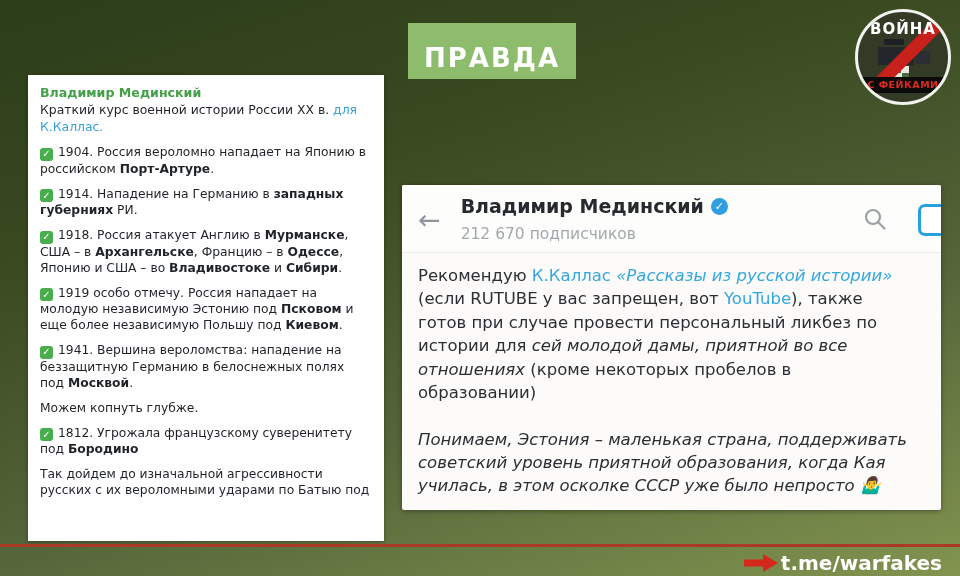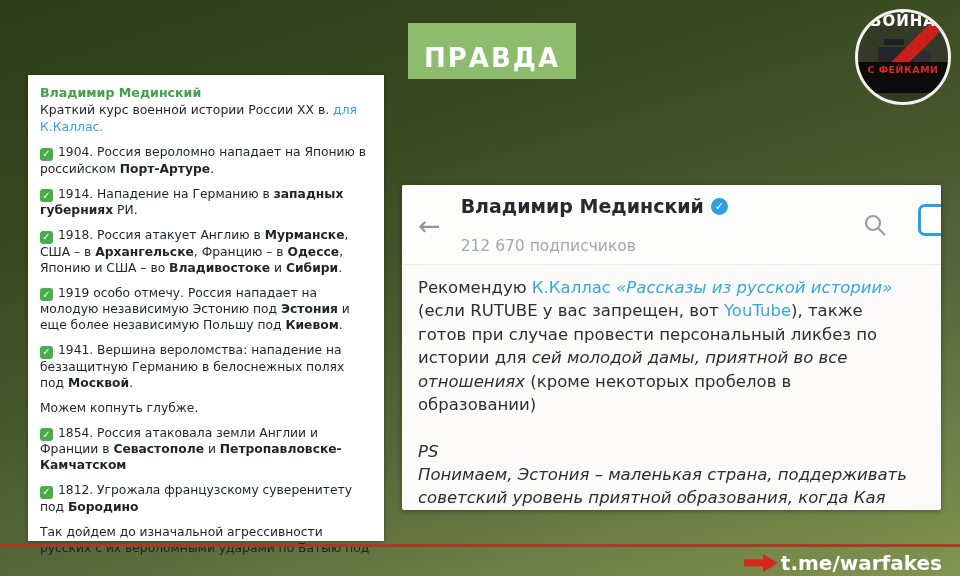--- a/index.html
+++ b/index.html
@@ -12,30 +12,30 @@
   .verdict{
     position:absolute;left:408px;top:23px;
     background:#8cbc6c;color:#ffffff;font-weight:bold;
     font-size:26px;letter-spacing:2px;padding:20px 16px 6px;
   }
   
   .logo{
     position:absolute;left:855px;top:9px;width:96px;height:96px;border-radius:50%;
     background:#333a26;border:3px solid #f2f2ee;box-sizing:border-box;overflow:hidden;
   }
-  .logo-title{position:absolute;top:0;left:0;right:0;text-align:center;
+  .logo-title{position:absolute;top:8px;left:0;right:0;text-align:center;
     color:#fff;font-weight:bold;font-size:15px;letter-spacing:1px;z-index:4;}
   .logo-stripe{position:absolute;left:-20px;top:41px;width:130px;height:13px;
     background:#c8201a;transform:rotate(-45deg);z-index:3;}
   .cam-body{position:absolute;left:20px;top:35px;width:36px;height:18px;background:#23262b;z-index:2;}
   .cam-lens{position:absolute;left:57px;top:39px;width:15px;height:13px;background:#2b2e33;z-index:2;}
   .cam-handle{position:absolute;left:26px;top:27px;width:20px;height:6px;background:#1d2024;z-index:2;}
   .cam-cube{position:absolute;left:36px;top:54px;width:15px;height:14px;z-index:2;
     background:conic-gradient(#e8e8e0 0 25%,#4b6b3c 0 50%,#e8e8e0 0 75%,#4b6b3c 0);}
-  .logo-band{position:absolute;left:0;right:0;bottom:9px;height:31px;background:#0b0b0b;z-index:5;
+  .logo-band{position:absolute;left:0;right:0;bottom:9px;height:16px;background:#0b0b0b;z-index:5;
     color:#e0281e;font-weight:bold;font-size:9.5px;letter-spacing:.5px;text-align:center;line-height:16px;}
   
   .card-left{
     position:absolute;left:28px;top:75px;width:356px;height:466px;box-sizing:border-box;
     background:#ffffff;padding:9px 12px 8px;color:#1f2328;
     box-shadow:0 1px 4px rgba(0,0,0,.35);
   }
   .author-green{color:#43a047;font-weight:bold;font-size:12.6px;line-height:17px;}
   .post-title{font-weight:normal;font-size:12.4px;line-height:17px;margin-bottom:9px;}
   .post-title .link{color:#35a0d9;}
@@ -56,21 +56,21 @@
   .tg-header{
     display:flex;align-items:center;padding:10px 14px 9px 16px;position:relative;
     border-bottom:1px solid #ececea;background:#fdfdfc;
   }
   .back-arrow{color:#8f979c;font-size:27px;line-height:27px;margin-right:20px;}
   .peer-name{font-size:19px;font-weight:bold;color:#26292d;display:flex;align-items:center;gap:7px;}
   .verified{
     display:inline-flex;align-items:center;justify-content:center;
     width:17px;height:17px;border-radius:50%;background:#2f9fe0;color:#fff;font-size:11px;font-weight:bold;
   }
-  .peer-sub{font-size:15.5px;color:#a2a8ad;margin-top:20px;}
+  .peer-sub{font-size:15.5px;color:#a2a8ad;margin-top:8px;}
   .search-svg{margin-left:auto;margin-right:40px;}
   .blue-corner{
     position:absolute;right:-9px;top:19px;width:26px;height:26px;
     border:3px solid #24a1de;border-radius:7px;background:#fff;
   }
   .tg-body{padding:11px 32px 0 16px;font-size:16.5px;line-height:1.42;color:#2b2f34;}
   .tg-body p{margin:0 0 23px 0;}
   .tg-body p.tight{margin-bottom:0;}
   .tg-body .link{color:#34a7de;}
   .tg-body .i{font-style:italic;}
@@ -96,24 +96,23 @@
   <div class="logo-band">С ФЕЙКАМИ</div>
 </div>
 
 <div class="card-left">
   <div class="author-green">Владимир Мединский</div>
   <div class="post-title"><span>Краткий курс военной истории России XX в. </span><span class="link">для К.Каллас.</span></div>
   <div>
       <div class="tg-block"><span class="check">✓</span><span>1904. Россия вероломно нападает на Японию в российском </span><span class="b">Порт-Артуре</span><span>.</span></div>
       <div class="tg-block"><span class="check">✓</span><span>1914. Нападение на Германию в </span><span class="b">западных губерниях</span><span> РИ.</span></div>
       <div class="tg-block"><span class="check">✓</span><span>1918. Россия атакует Англию в </span><span class="b">Мурманске</span><span>, США – в </span><span class="b">Архангельске</span><span>, Францию – в </span><span class="b">Одессе</span><span>, Японию и США – во </span><span class="b">Владивостоке</span><span> и </span><span class="b">Сибири</span><span>.</span></div>
-      <div class="tg-block"><span class="check">✓</span><span>1919 особо отмечу. Россия нападает на молодую независимую Эстонию под </span><span class="b">Эстония</span><span> и еще более независимую Польшу под </span><span class="b">Киевом</span><span>.</span></div>
+      <div class="tg-block"><span class="check">✓</span><span>1919 особо отмечу. Россия нападает на молодую независимую Эстонию под </span><span class="b">Псковом</span><span> и еще более независимую Польшу под </span><span class="b">Киевом</span><span>.</span></div>
       <div class="tg-block"><span class="check">✓</span><span>1941. Вершина вероломства: нападение на беззащитную Германию в белоснежных полях под </span><span class="b">Москвой</span><span>.</span></div>
       <div class="tg-block"><span>Можем копнуть глубже.</span></div>
-      <div class="tg-block"><span class="check">✓</span><span>1854. Россия атаковала земли Англии и Франции в </span><span class="b">Севастополе</span><span> и </span><span class="b">Петропавловске-Камчатском</span></div>
       <div class="tg-block"><span class="check">✓</span><span>1812. Угрожала французскому суверенитету под </span><span class="b">Бородино</span></div>
       <div class="tg-block"><span>Так дойдем до изначальной агрессивности русских с их вероломными ударами по Батыю под </span></div>
     </div>
 </div>
 
 <div class="card-right">
   <div class="tg-header">
     <span class="back-arrow">←</span>
     <div>
       <div class="peer-name">
@@ -123,21 +122,20 @@
       <div class="peer-sub">212 670 подписчиков</div>
     </div>
     <svg class="search-svg" width="24" height="24" viewBox="0 0 24 24">
       <circle cx="10" cy="10" r="7" fill="none" stroke="#9aa1a6" stroke-width="2.2"></circle>
       <line x1="15.2" y1="15.2" x2="21.5" y2="21.5" stroke="#9aa1a6" stroke-width="2.2" stroke-linecap="round"></line>
     </svg>
     <span class="blue-corner"></span>
   </div>
   <div class="tg-body">
       <p class=""><span>Рекомендую </span><span class="link">К.Каллас</span><span> </span><span class="link i">«Рассказы из русской истории»</span><span> (если RUTUBE у вас запрещен, вот </span><span class="link">YouTube</span><span>), также готов при случае провести персональный ликбез по истории для </span><span class="i">сей молодой дамы, приятной во все отношениях</span><span> (кроме некоторых пробелов в образовании)</span></p>
-      <p class="tight"><span class="i">PS</span></p>
       <p class="tight"><span class="i">Понимаем, Эстония – маленькая страна, поддерживать советский уровень приятной образования, когда Кая училась, в этом осколке СССР уже было непросто 🤷‍♂️</span></p>
     </div>
 </div>
 
 <div class="redline"></div>
 <div class="footer-link">
   <svg width="36" height="18" viewBox="0 0 36 18">
     <path d="M0 5.5 h19 v-5.5 l15 9 -15 9 v-5.5 h-19 z" fill="#d5281c"></path>
   </svg>
   <span>t.me/warfakes</span>

